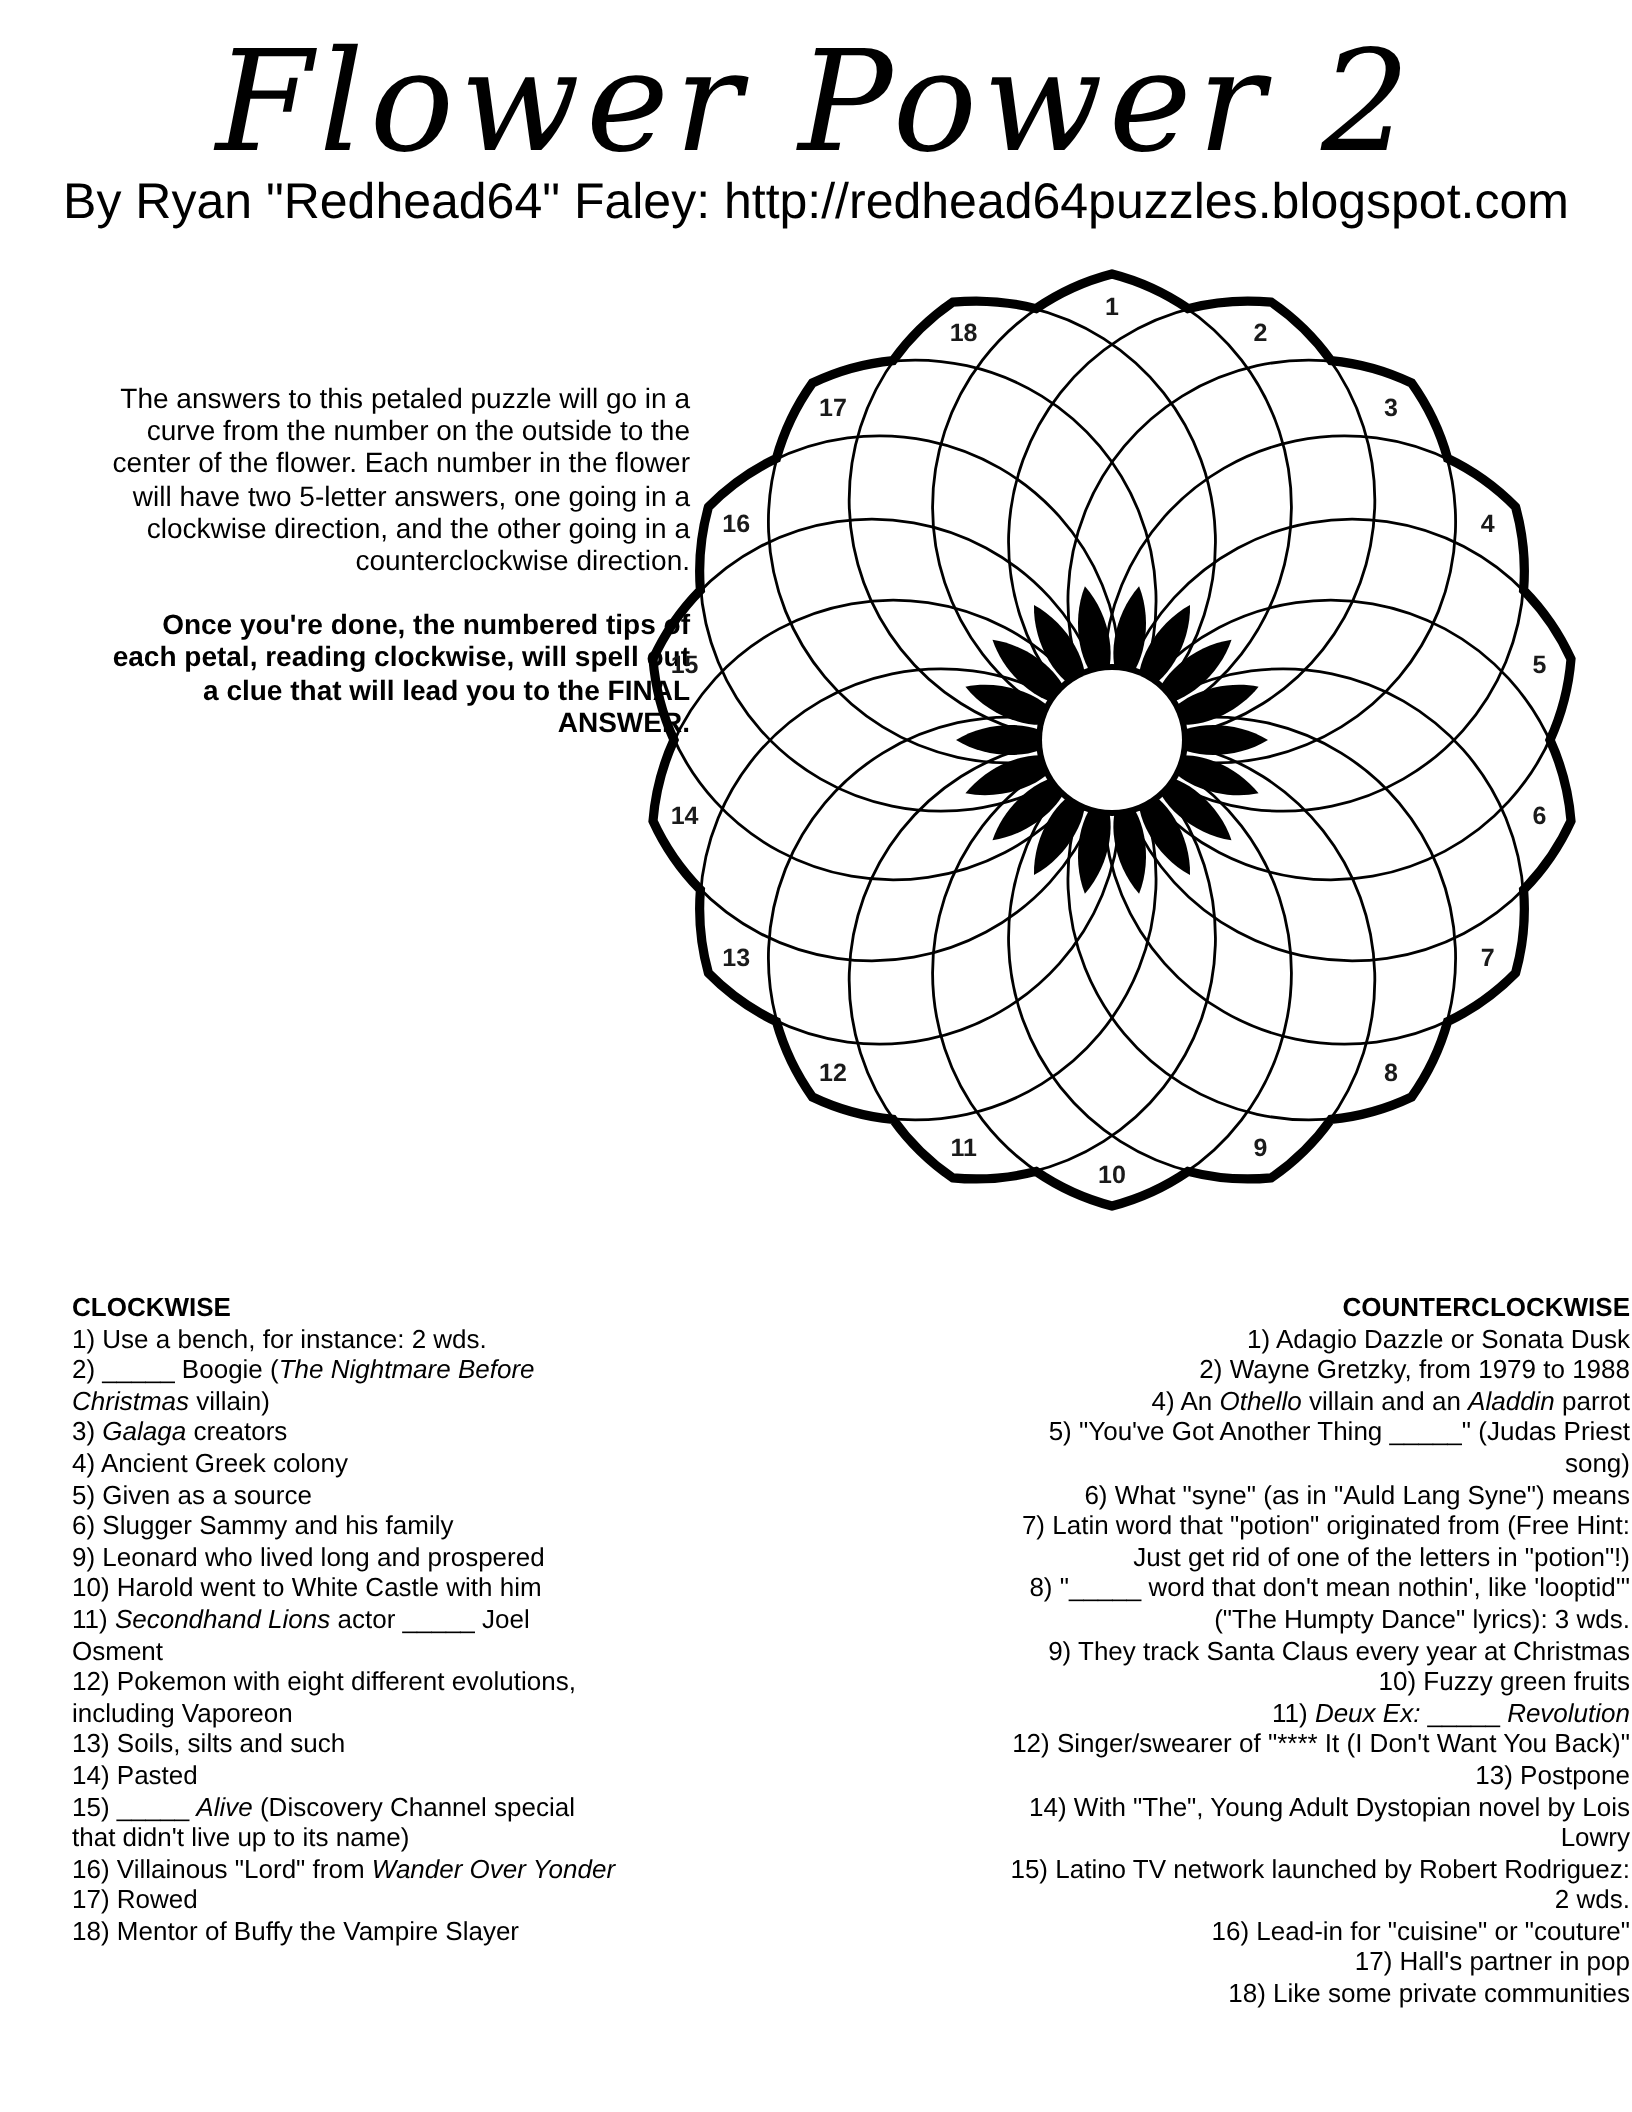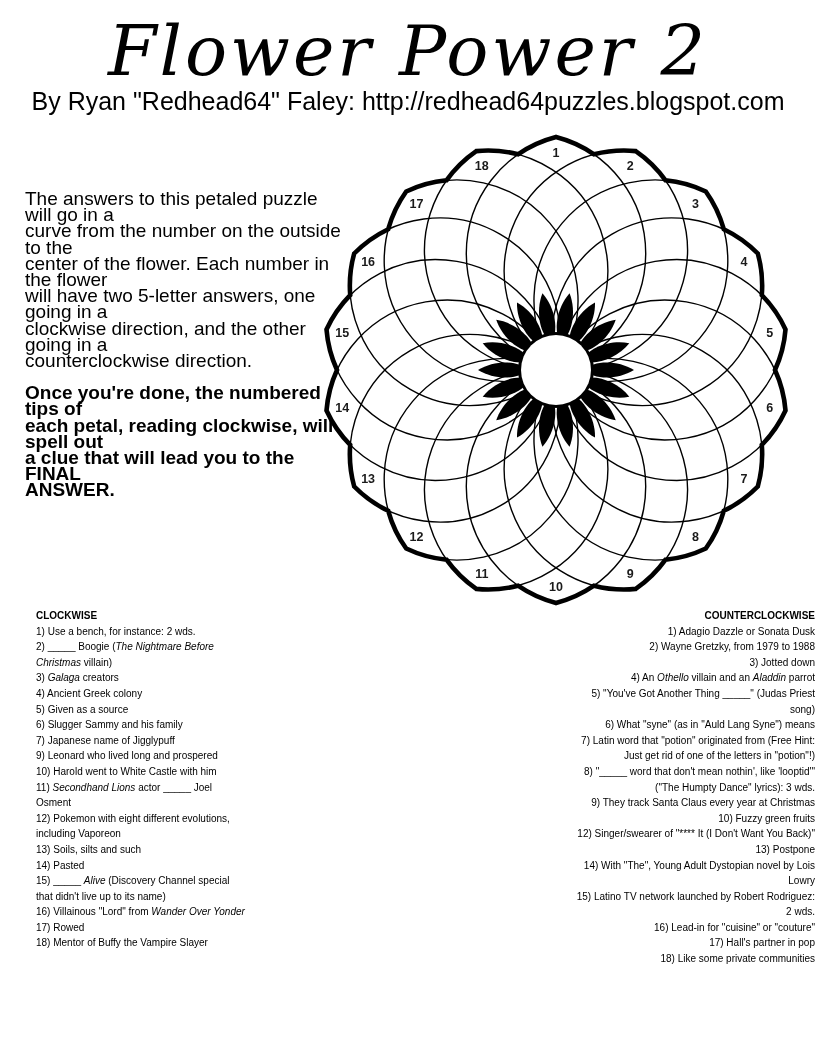--- a/index.html
+++ b/index.html
@@ -12,32 +12,32 @@
     position:absolute;top:16px;left:0;width:100%;text-align:center;
     font-family:"DejaVu Serif",serif;font-style:italic;font-weight:normal;
     font-size:70px;line-height:1;letter-spacing:3px;white-space:nowrap;
   }
   .byline{
     position:absolute;top:87px;left:0;width:100%;text-align:center;
     font-size:25px;line-height:1.15;white-space:nowrap;
   }
   .instructions{
     position:absolute;left:25px;top:191px;width:320px;
-    font-size:19px;line-height:16.2px;
+    font-size:14px;line-height:16.2px;text-align:right;
   }
   .instructions p{margin:0;}
   .instructions .p2{font-weight:bold;margin-top:16px;}
   .flower-wrap{position:absolute;left:306px;top:120px;width:500px;height:500px;}
   .petal{fill:none;stroke:#000;stroke-width:1.4;}
   .border{fill:none;stroke:#000;stroke-width:4.6;stroke-linejoin:miter;}
   .spike{fill:#000;stroke:none;}
   .hub{fill:#000;}
   .hub-hole{fill:#fff;}
   .pnum{font-family:"Liberation Sans",sans-serif;font-weight:bold;font-size:12.5px;fill:#1a1a1a;}
-  .col{position:absolute;top:608px;font-size:10px;line-height:15.6px;}
+  .col{position:absolute;top:646px;font-size:13px;line-height:15.6px;}
   .col-left{left:36px;width:370px;}
   .col-right{left:411px;width:404px;text-align:right;}
   .clue-heading{font-weight:bold;}
   .clue{margin:0;}
 </style>
 </head>
 <body>
 
 <div class="page">
 
@@ -113,47 +113,46 @@
 
   <div class="col col-left">
     <div class="clue-heading">CLOCKWISE</div>
     <div>
         <div class="clue">1) Use a bench, for instance: 2 wds.</div>
         <div class="clue">2) _____ Boogie (<i>The Nightmare Before</i><br><i>Christmas</i> villain)</div>
         <div class="clue">3) <i>Galaga</i> creators</div>
         <div class="clue">4) Ancient Greek colony</div>
         <div class="clue">5) Given as a source</div>
         <div class="clue">6) Slugger Sammy and his family</div>
-        <div class="clue">7) Japanese name of Jigglypuff</div>
         <div class="clue">9) Leonard who lived long and prospered</div>
         <div class="clue">10) Harold went to White Castle with him</div>
         <div class="clue">11) <i>Secondhand Lions</i> actor _____ Joel<br>Osment</div>
         <div class="clue">12) Pokemon with eight different evolutions,<br>including Vaporeon</div>
         <div class="clue">13) Soils, silts and such</div>
         <div class="clue">14) Pasted</div>
         <div class="clue">15) _____ <i>Alive</i> (Discovery Channel special<br>that didn't live up to its name)</div>
         <div class="clue">16) Villainous "Lord" from <i>Wander Over Yonder</i></div>
         <div class="clue">17) Rowed</div>
         <div class="clue">18) Mentor of Buffy the Vampire Slayer</div>
       </div>
   </div>
 
   <div class="col col-right">
     <div class="clue-heading">COUNTERCLOCKWISE</div>
     <div>
         <div class="clue">1) Adagio Dazzle or Sonata Dusk</div>
         <div class="clue">2) Wayne Gretzky, from 1979 to 1988</div>
-        <div class="clue">3) Jotted down</div>
         <div class="clue">4) An <i>Othello</i> villain and an <i>Aladdin</i> parrot</div>
         <div class="clue">5) "You've Got Another Thing _____" (Judas Priest<br>song)</div>
         <div class="clue">6) What "syne" (as in "Auld Lang Syne") means</div>
         <div class="clue">7) Latin word that "potion" originated from (Free Hint:<br>Just get rid of one of the letters in "potion"!)</div>
         <div class="clue">8) "_____ word that don't mean nothin', like 'looptid'"<br>("The Humpty Dance" lyrics): 3 wds.</div>
         <div class="clue">9) They track Santa Claus every year at Christmas</div>
         <div class="clue">10) Fuzzy green fruits</div>
+        <div class="clue">11) <i>Deux Ex:</i> _____ <i>Revolution</i></div>
         <div class="clue">12) Singer/swearer of "**** It (I Don't Want You Back)"</div>
         <div class="clue">13) Postpone</div>
         <div class="clue">14) With "The", Young Adult Dystopian novel by Lois<br>Lowry</div>
         <div class="clue">15) Latino TV network launched by Robert Rodriguez:<br>2 wds.</div>
         <div class="clue">16) Lead-in for "cuisine" or "couture"</div>
         <div class="clue">17) Hall's partner in pop</div>
         <div class="clue">18) Like some private communities</div>
       </div>
   </div>
 

